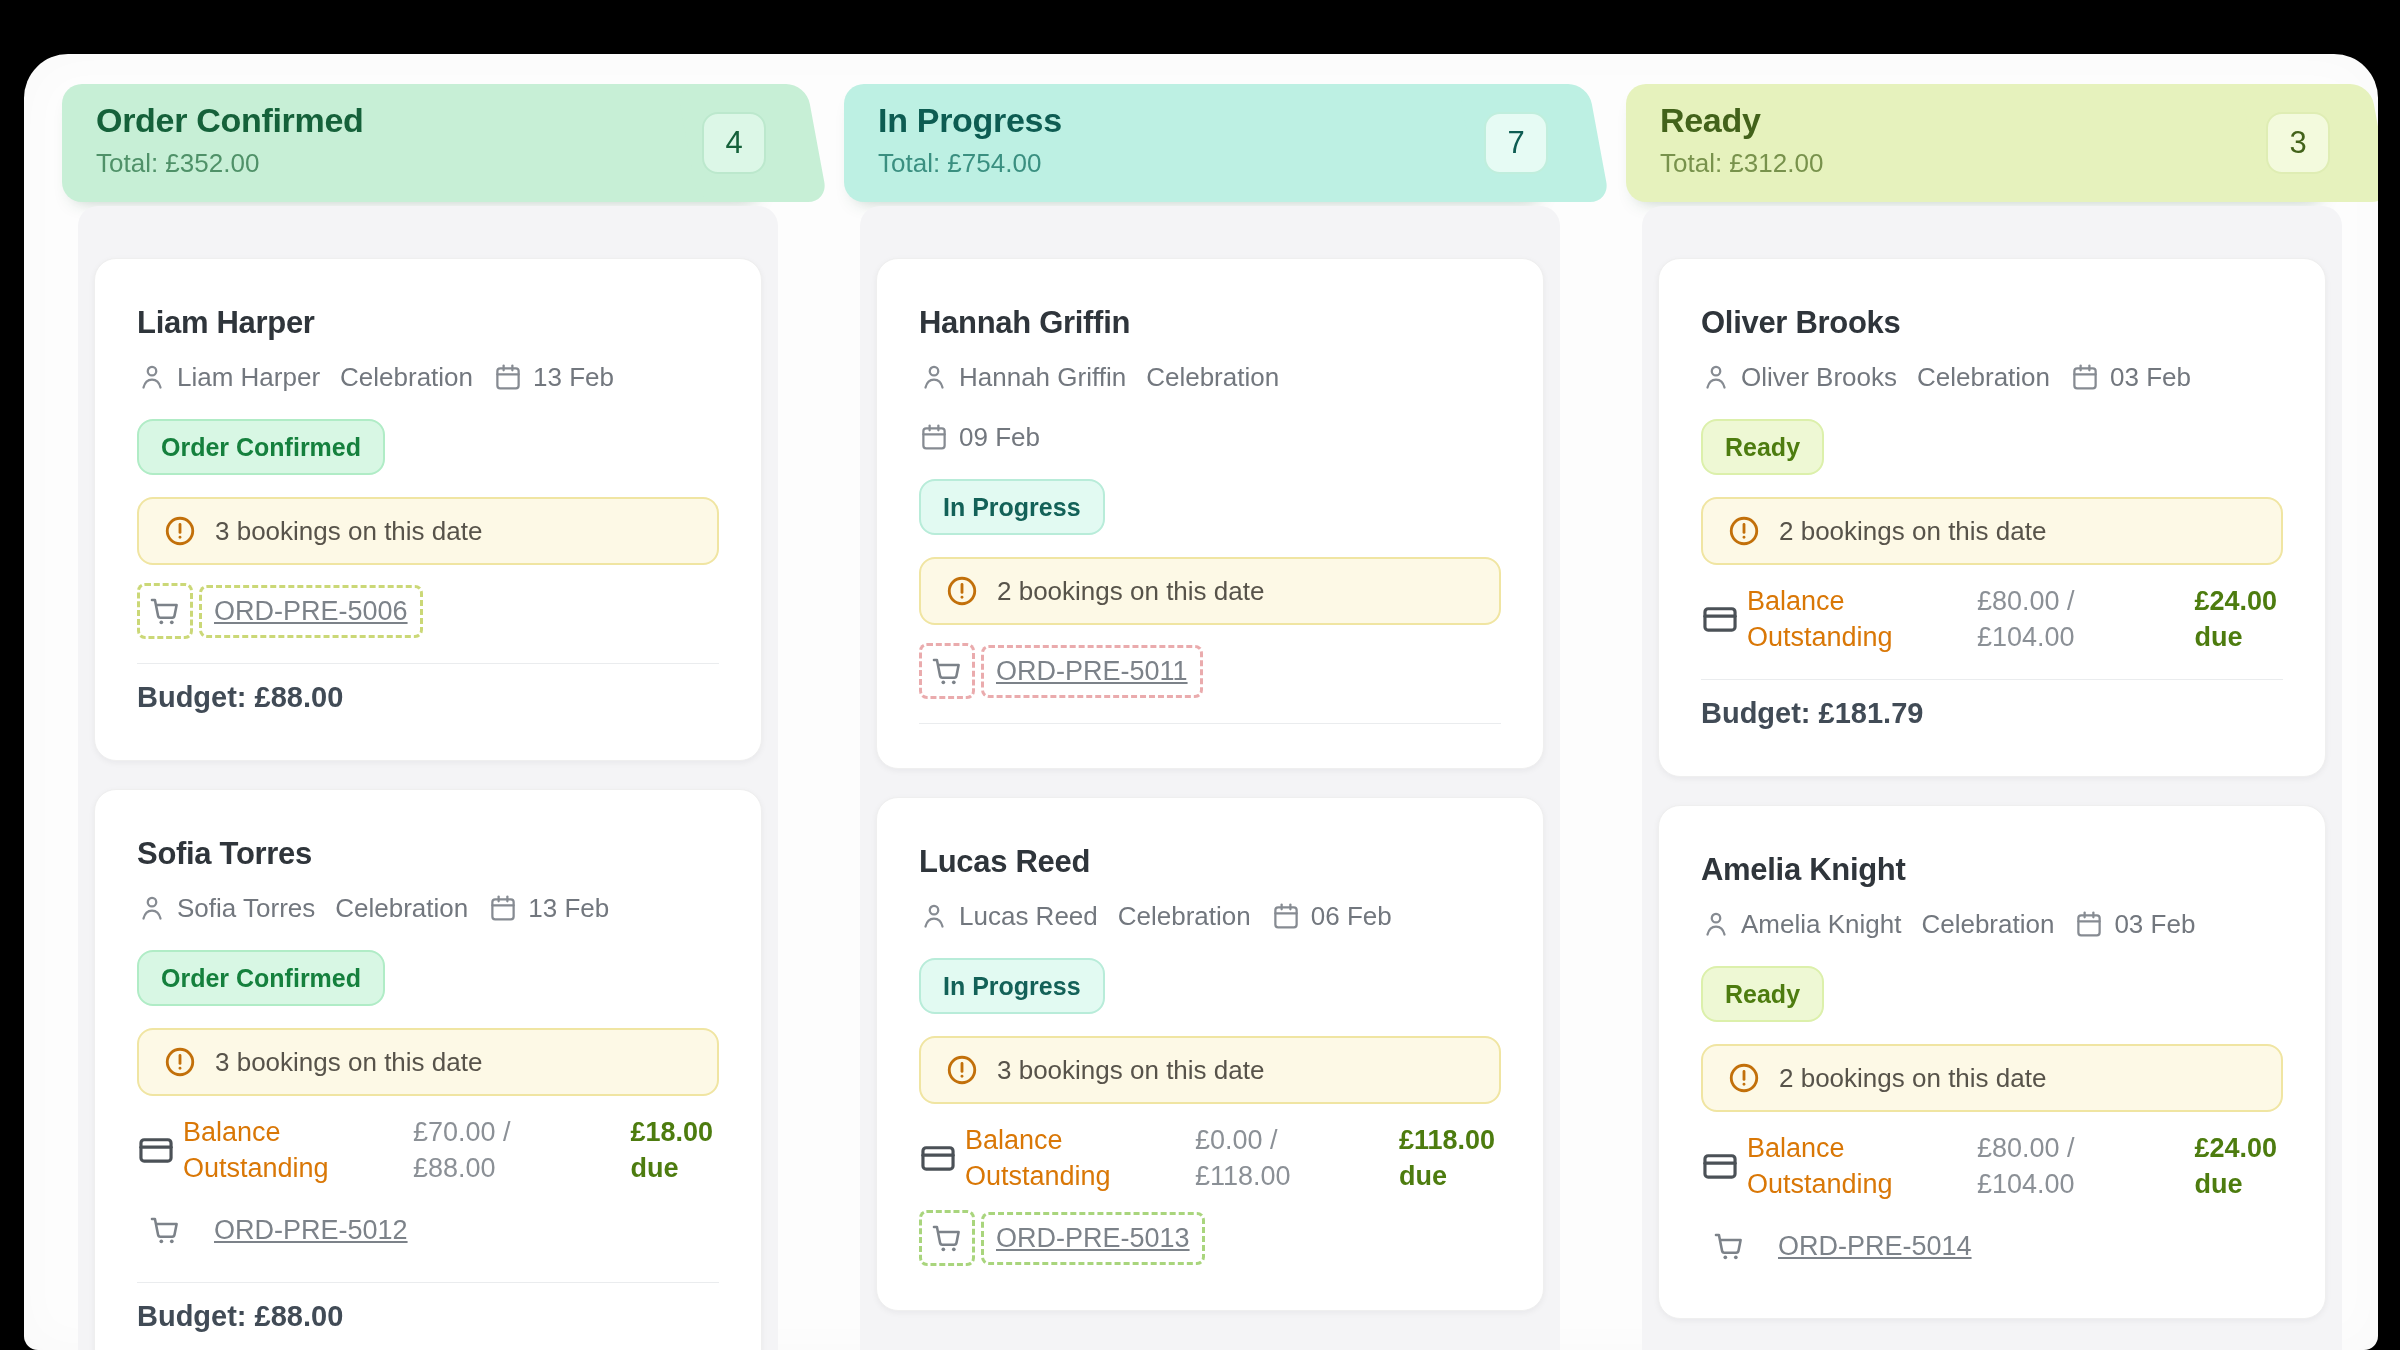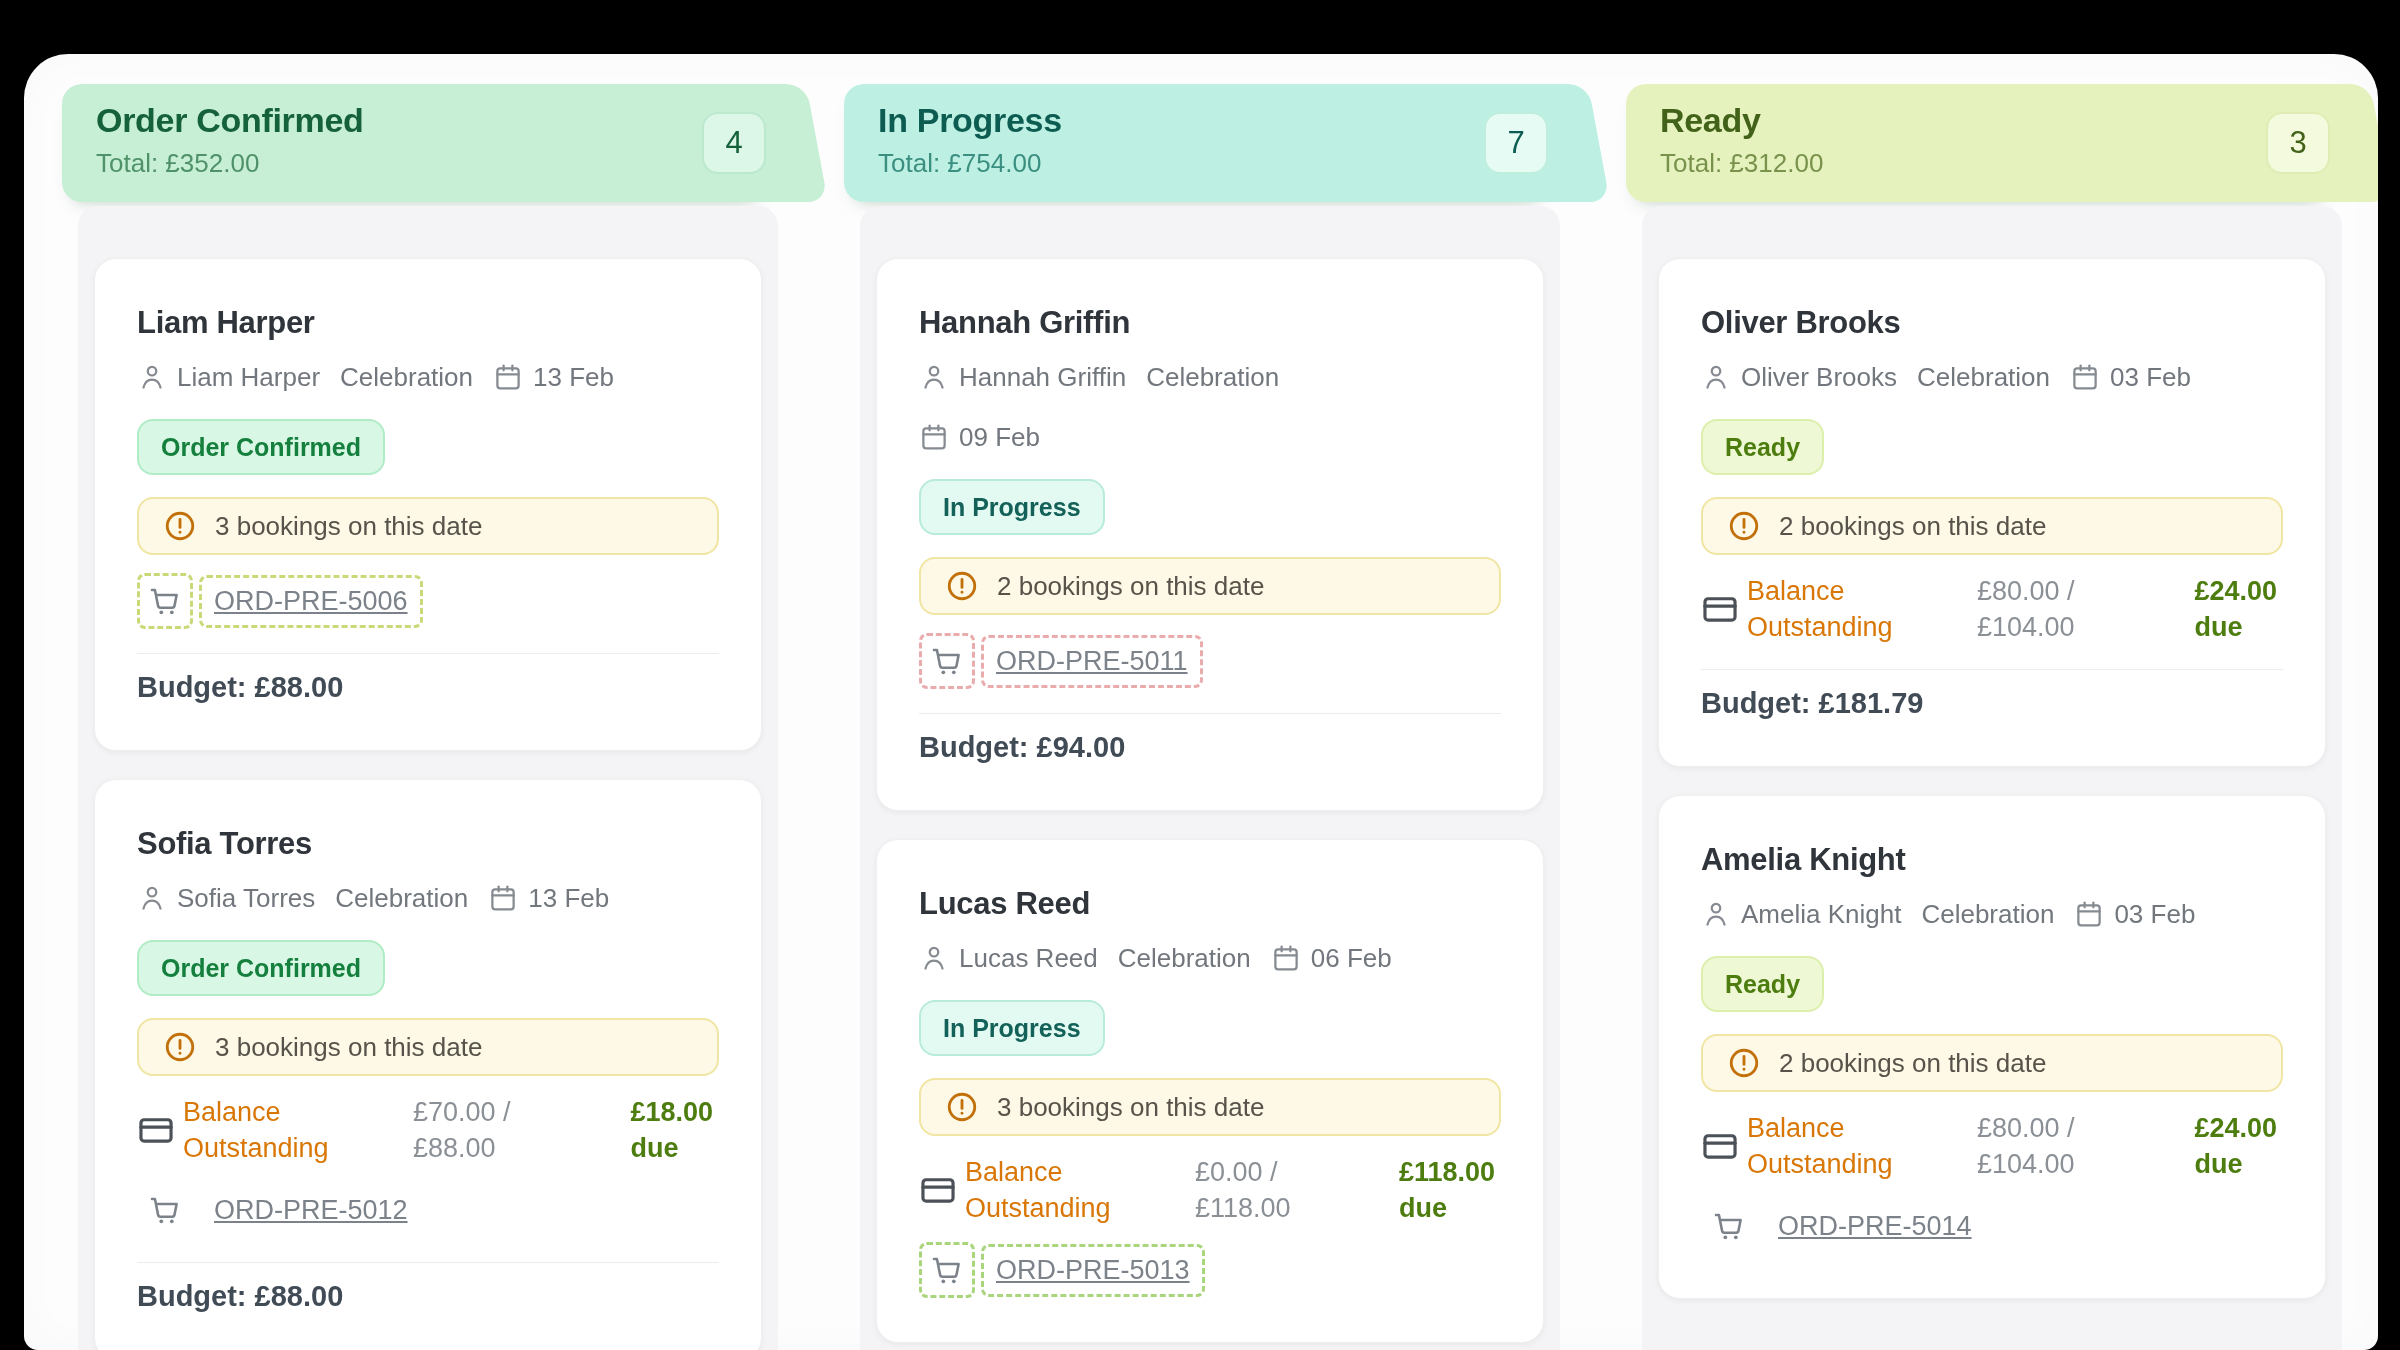--- a/index.html
+++ b/index.html
@@ -47,21 +47,21 @@
   .meta-break { display:none; flex-basis:100%; height:0; }
   .meta-break.on { display:block; }
 
   .icn { width:30px; height:30px; stroke:#868b92; stroke-width:1.8; fill:none;
          stroke-linecap:round; stroke-linejoin:round; flex:none; }
 
   .pill { display:inline-flex; align-items:center; height:56px; padding:0 22px;
           margin-bottom:22px; border-radius:16px; font-size:25px; font-weight:600;
           background:var(--pillbg); border:2px solid var(--pillborder); color:var(--pilltext); }
 
-  .warn { display:flex; align-items:center; gap:18px; height:58px; padding:15px 24px;
+  .warn { display:flex; align-items:center; gap:18px; height:68px; padding:15px 24px;
           margin-bottom:18px; background:#fdf9e6; border:2px solid #f0e5a2;
           border-radius:16px; font-size:26px; color:#57534a; }
   .warn-icn { width:34px; height:34px; stroke:#c2700a; stroke-width:2; }
 
   .balance { display:grid; grid-template-columns:46px 230px 1fr auto; align-items:center;
              margin-bottom:16px; font-size:27px; line-height:36px; }
   .cc { width:38px; height:38px; stroke:#4b5157; stroke-width:2; }
   .bal-label { color:#d97706; font-weight:400; }
   .bal-amounts { color:#8b9096; }
   .bal-amounts span { display:block; }
@@ -249,21 +249,20 @@
       <span class="ord-icn-box">
         <svg class="icn cart" viewBox="0 0 24 24">
           <path d="M2.8 4.2h2.1l2.2 11.2a1.6 1.6 0 0 0 1.6 1.3h8.4a1.6 1.6 0 0 0 1.6-1.3l1.5-7.6H6.2"></path>
           <circle cx="9.4" cy="20" r="1.3" fill="#7c8289" stroke="none"></circle>
           <circle cx="16.8" cy="20" r="1.3" fill="#7c8289" stroke="none"></circle>
         </svg>
       </span>
       <span class="ord-id">ORD-PRE-5011</span>
     </div>
     <div class="divider"></div>
-    <div class="budget">Budget: £94.00</div>
   </article>
           <article class="card">
     <h3 class="card-title">Lucas Reed</h3>
     <div class="meta">
       <span class="meta-chunk">
         <svg class="icn" viewBox="0 0 24 24">
           <circle cx="12" cy="7.3" r="3.4"></circle>
           <path d="M5.2 20.4c1-4.3 3.6-6.4 6.8-6.4s5.8 2.1 6.8 6.4"></path>
         </svg>
         <span>Lucas Reed</span>

